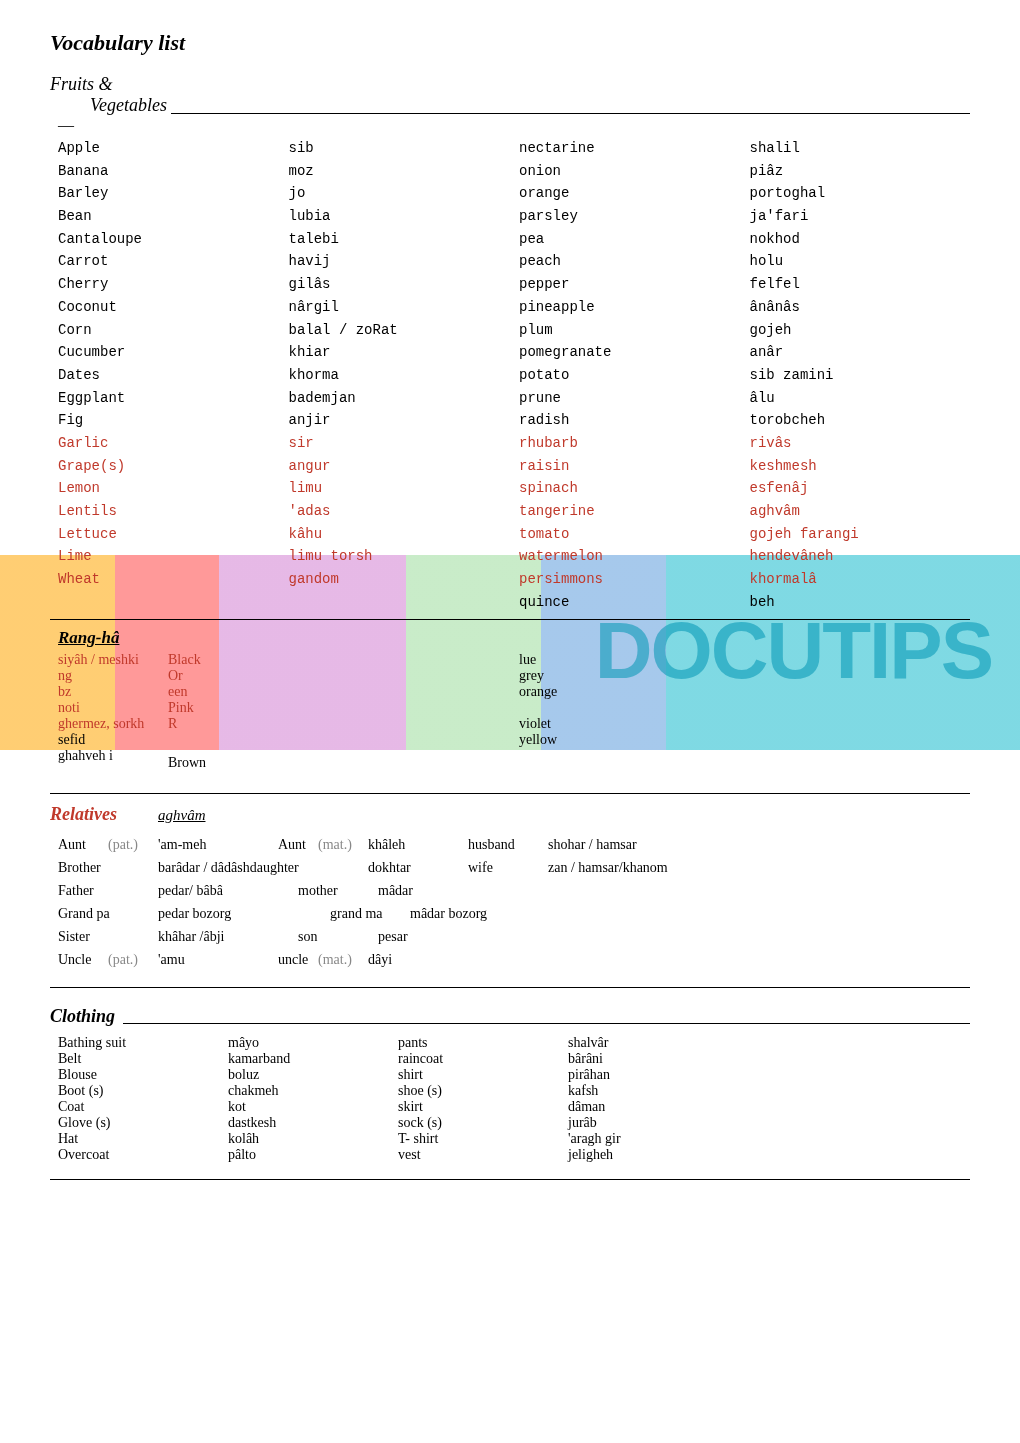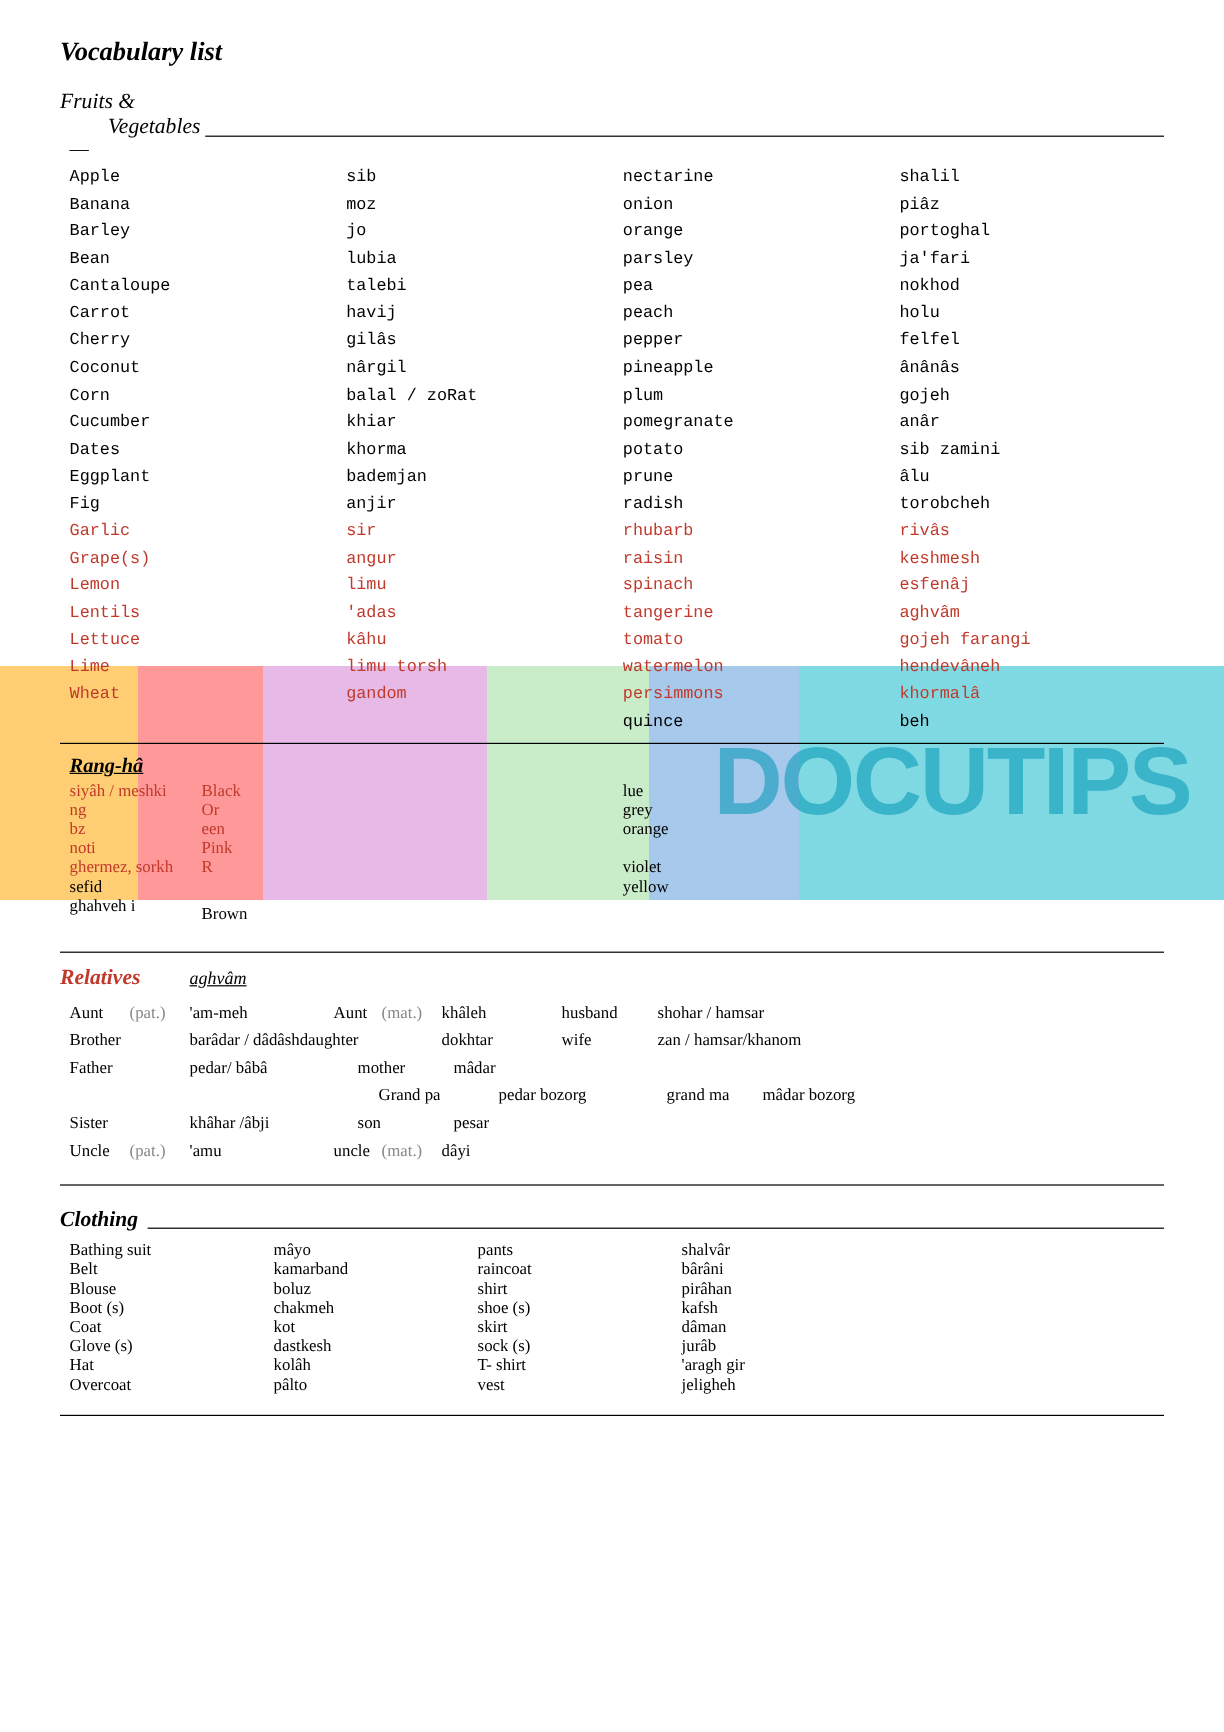--- a/index.html
+++ b/index.html
@@ -302,24 +302,24 @@
         <span style="min-width:100px;">dokhtar</span>
         <span style="min-width:80px;">wife</span>
         <span>zan / hamsar/khanom</span>
       </div>
       <div style="display:flex; gap:0; flex-wrap:nowrap;">
         <span style="min-width:100px;">Father</span>
         <span style="min-width:140px;">pedar/ bâbâ</span>
         <span style="min-width:80px;">mother</span>
         <span>mâdar</span>
       </div>
-      <div style="display:flex; gap:0; flex-wrap:nowrap;justify-content:center;">
+      <div style="display:flex; gap:0; flex-wrap:nowrap;">
         <span style="min-width:100px;">Grand pa</span>
         <span style="min-width:140px;">pedar bozorg</span>
-        <span style="min-width:80px;">grand ma</span>
+        <span style="min-width:80px;margin-left:32px;">grand ma</span>
         <span>mâdar bozorg</span>
       </div>
       <div style="display:flex; gap:0; flex-wrap:nowrap;">
         <span style="min-width:100px;">Sister</span>
         <span style="min-width:140px;">khâhar /âbji</span>
         <span style="min-width:80px;">son</span>
         <span>pesar</span>
       </div>
       <div style="display:flex; gap:0; flex-wrap:nowrap;">
         <span style="min-width:50px;">Uncle</span>

